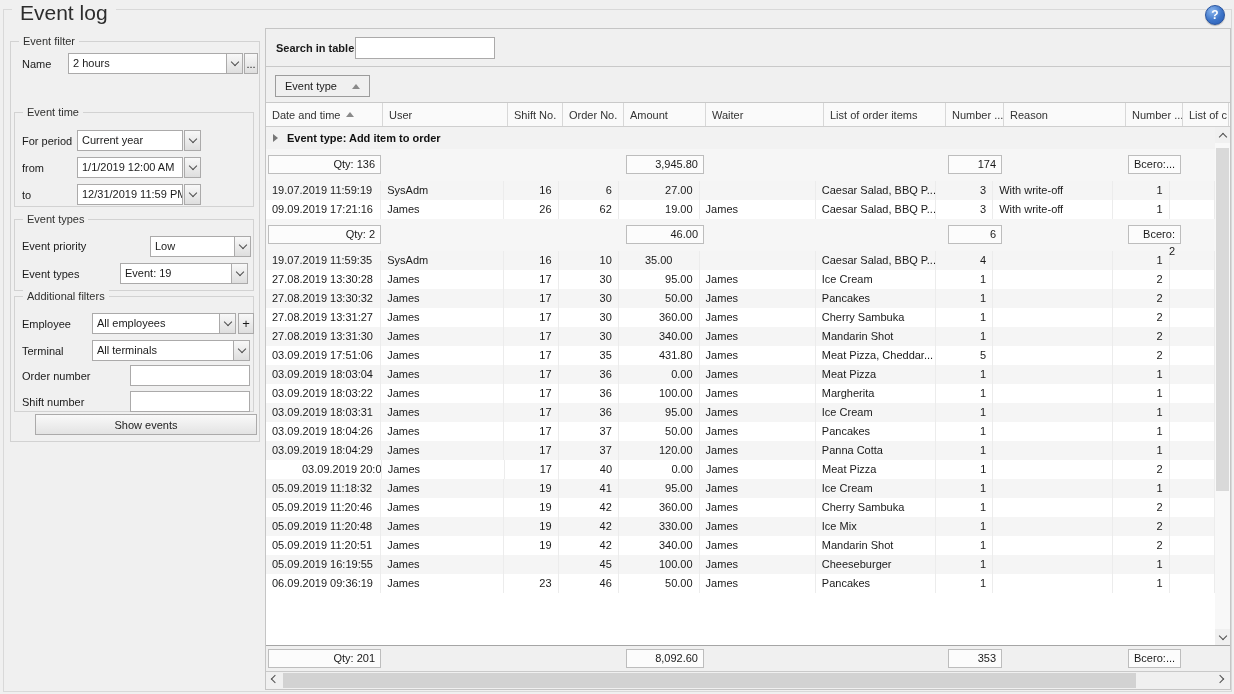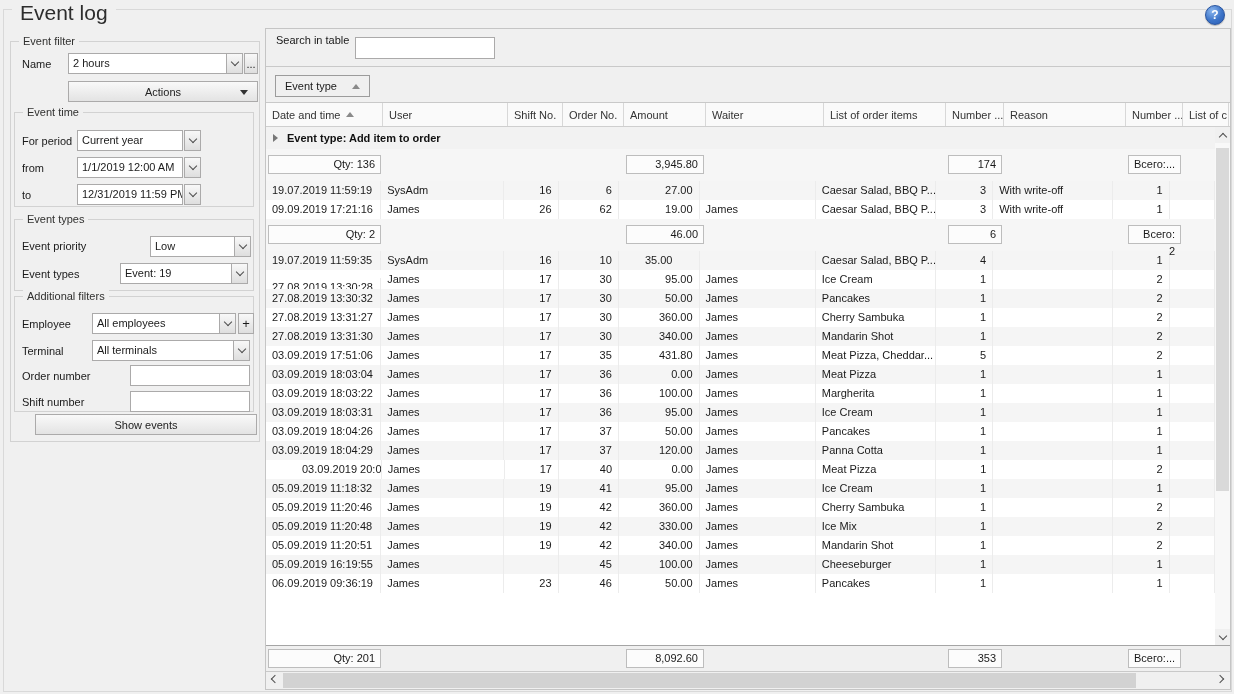--- a/index.html
+++ b/index.html
@@ -85,24 +85,20 @@
     <span class="legend">Event filter</span>
   </div>
 
   <span class="flabel" style="left:22px;top:58px;">Name</span>
   <div class="field" style="left:68px;top:53px;width:159px;">2 hours</div>
   <div class="dropbtn" style="left:226px;top:53px;width:17px;">
     <span class="chev"></span>
   </div>
   <div class="dropbtn" style="left:244px;top:53px;width:14px;line-height:10px;">...</div>
 
-  <div class="btn" style="left:68px;top:81px;width:190px;height:21px;">
-    <span>Actions</span>
-    <span class="tri-down" style="position:absolute;right:9px;top:8px;"></span>
-  </div>
 
   <div class="groupbox" style="left:14px;top:112px;width:238px;height:93px;">
     <span class="legend">Event time</span>
   </div>
   <span class="flabel" style="left:22px;top:135px;">For period</span>
   <div class="field" style="left:77px;top:130px;width:106px;">Current year</div>
   <div class="dropbtn" style="left:184px;top:130px;width:17px;">
     <span class="chev"></span>
   </div>
   <span class="flabel" style="left:22px;top:162px;">from</span>
@@ -156,21 +152,21 @@
   <div class="btn" style="left:974px;top:37px;width:88px;height:23px;justify-content:flex-start;padding-left:5px;">
     <span class="excel-glyph">X</span>
     <span>Excel...</span>
   </div>
   <div class="btn" style="left:1068px;top:37px;width:162px;height:23px;">
     <span>Show video surveillance</span>
   </div>
 
   <div class="panel">
     <div class="searchrow">
-      <span class="flabel" style="left:10px;top:5px;">Search in table</span>
+      <span class="flabel" style="left:10px;top:13px;font-weight:bold;">Search in table</span>
       <div class="field" style="left:89px;top:8px;width:140px;height:22px;"></div>
     </div>
 
     <div class="band">
       <div class="chip">
         <span>Event type</span>
         <span class="tri-up-sm"></span>
       </div>
     </div>
 
@@ -262,21 +258,21 @@
           <div class="cell num" style="width: 61px;">10</div>
           <div class="cell num" style="width: 82px; text-align: center;">35.00</div>
           <div class="cell" style="width: 118px;"></div>
           <div class="cell" style="width: 122px;">Caesar Salad, BBQ P...</div>
           <div class="cell num" style="width: 58px;">4</div>
           <div class="cell" style="width: 122px;"></div>
           <div class="cell num" style="width: 57px;">1</div>
           <div class="cell" style="width: 46px;"></div>
         </div>
         <div class="row">
-          <div class="cell" style="width: 117px; margin-top: 8px;">27.08.2019 13:30:28</div>
+          <div class="cell" style="width: 117px;">27.08.2019 13:30:28</div>
           <div class="cell" style="width: 125px;">James</div>
           <div class="cell num" style="width: 55px;">17</div>
           <div class="cell num" style="width: 61px;">30</div>
           <div class="cell num" style="width: 82px;">95.00</div>
           <div class="cell" style="width: 118px;">James</div>
           <div class="cell" style="width: 122px;">Ice Cream</div>
           <div class="cell num" style="width: 58px;">1</div>
           <div class="cell" style="width: 122px;"></div>
           <div class="cell num" style="width: 57px;">2</div>
           <div class="cell" style="width: 46px;"></div>

